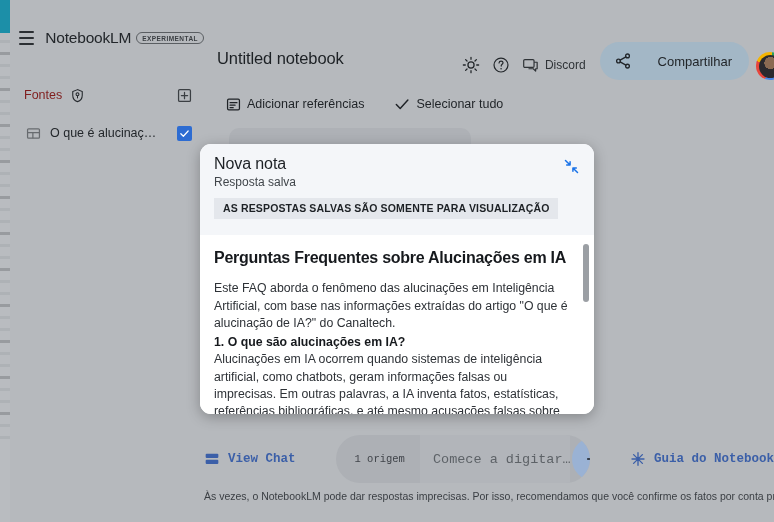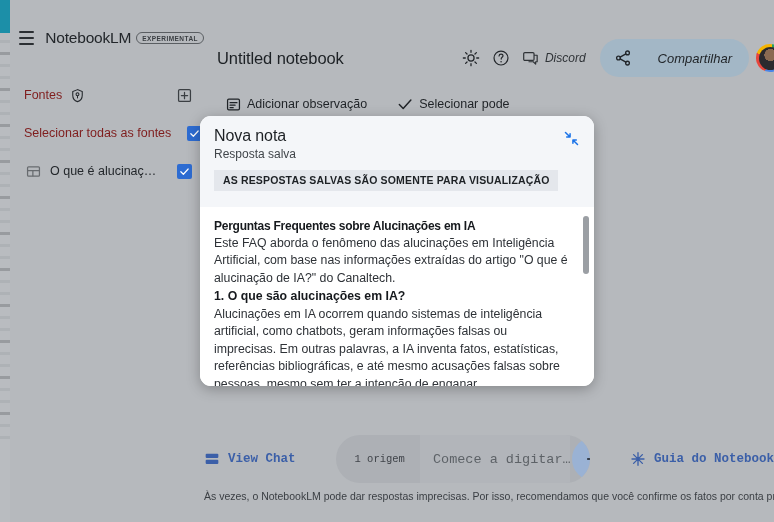--- a/index.html
+++ b/index.html
@@ -96,21 +96,21 @@
     position: relative;
     height: 44px; display: flex; align-items: center;
     padding-left: 13px; padding-right: 0px; margin-top: 36px;
   }
   .nb-title {
     font-size: 16.5px; color: #1d2125; letter-spacing: -.1px;
     white-space: nowrap;
   }
   .tb-right {
     position: absolute; right: 0px; top: 0; height: 44px;
-    display: flex; align-items: center; gap: 0px; font-style: italic;
+    display: flex; align-items: flex-end; gap: 0px;
   }
   .tb-icon-btn {
     width: 30px; height: 30px; display:flex; align-items:center; justify-content:center;
     cursor: pointer; border-radius: 50%;
   }
   .discord-btn {
     display: flex; align-items: center; gap: 6px;
     padding: 0 10px 0 6px; height: 30px; cursor: pointer; border-radius: 15px;
   }
   .discord-btn span { font-size: 12px; color: #2f3337; white-space: nowrap;}
@@ -198,21 +198,21 @@
   .guia span { font-size: 12.5px; color: #3b5fa8; font-weight: 600; white-space: nowrap; }
   .disclaimer {
     font-size: 10.5px; color: #3a3e43;
     text-align: center; width: 100%;
     padding-bottom: 7px; white-space: nowrap;
     margin-top: -2px;
   }
 
   
   .modal {
-    position: absolute; left: 200px; top: 116px;
+    position: absolute; left: 200px; top: 144px;
     width: 394px; height: 270px;
     background: #ffffff;
     border-radius: 11px;
     box-shadow: 0 3px 14px rgba(0,0,0,.28);
     overflow: hidden;
     display: flex; flex-direction: column;
   }
   .modal-head {
     background: #f4f6f9;
     padding: 11px 14px 0 14px;
@@ -235,23 +235,23 @@
   }
   .modal-banner-wrap { padding-bottom: 16px; }
   .modal-body {
     flex: 1 1 auto;
     padding: 12px 22px 10px 14px;
     overflow: hidden;
     position: relative;
     background: #fff;
   }
   .doc-h1 {
-    font-size: 12px; font-weight: 700; color: #16191d;
+    font-size: 16px; font-weight: 700; color: #16191d;
     line-height: 1.33; letter-spacing: -.25px;
-    margin-bottom: 0;
+    margin-bottom: 12px;
   }
   .doc-p {
     font-size: 12.3px; color: #2e3237; line-height: 1.42;
   }
   .doc-h2 {
     font-size: 12.3px; font-weight: 700; color: #16191d;
     line-height: 1.42; margin-top: 1px;
   }
   .modal-scroll {
     position: absolute; right: 5px; top: 9px;
@@ -326,29 +326,20 @@
         <circle cx="12" cy="10" r="2.3" fill="none" stroke="#23272b" stroke-width="1.7"></circle>
         <path d="M12 12.6v4" fill="none" stroke="#23272b" stroke-width="1.7"></path>
       </svg>
       <div class="sb-spacer"></div>
       <svg class="icon-plusbox" viewBox="0 0 24 24">
         <rect x="2.5" y="2.5" width="19" height="19" rx="2" fill="none" stroke="#3b3f43" stroke-width="2"></rect>
         <path d="M12 7v10M7 12h10" stroke="#3b3f43" stroke-width="2" stroke-linecap="round"></path>
       </svg>
     </div>
 
-    <div class="sb-row selectall">
-      <div class="sb-label">Selecionar todas as fontes</div>
-      <div class="sb-spacer"></div>
-      <div class="chk">
-        <svg width="11" height="11" viewBox="0 0 24 24">
-          <path d="M4 12.5 9.5 18 20 6.5" fill="none" stroke="#fff" stroke-width="2.6" stroke-linecap="round" stroke-linejoin="round"></path>
-        </svg>
-      </div>
-    </div>
 
     <div class="sb-row source-item">
       <svg class="icon-doc" viewBox="0 0 24 24">
         <rect x="2.5" y="4.5" width="19" height="15" rx="1.6" fill="none" stroke="#4a4e52" stroke-width="2"></rect>
         <path d="M2.5 10.5h19M11 10.5v9" stroke="#4a4e52" stroke-width="2"></path>
       </svg>
       <div class="sb-src-label">O que é alucinação d…</div>
       <div class="sb-spacer"></div>
       <div class="chk">
         <svg width="11" height="11" viewBox="0 0 24 24">
@@ -403,27 +394,27 @@
         </div>
       </div>
     </div>
 
     <div class="content-tools">
       <div class="tool-item">
         <svg width="15" height="15" viewBox="0 0 24 24">
           <rect x="2.5" y="3.5" width="19" height="17" rx="2" fill="none" stroke="#1f2327" stroke-width="2"></rect>
           <path d="M6.5 9h11M6.5 13h8M6.5 17h5" stroke="#1f2327" stroke-width="2" stroke-linecap="round"></path>
         </svg>
-        <span>Adicionar observação</span>
+        <span>Adicionar referências</span>
       </div>
       <div class="tool-item">
         <svg width="16" height="16" viewBox="0 0 24 24">
           <path d="M3.5 12.8 9.3 18.6 20.8 6" fill="none" stroke="#1f2327" stroke-width="2.2" stroke-linecap="round" stroke-linejoin="round"></path>
         </svg>
-        <span>Selecionar pode</span>
+        <span>Selecionar tudo</span>
       </div>
     </div>
 
     <div class="saved-card">
       <svg width="15" height="15" viewBox="0 0 24 24">
         <rect x="2.5" y="3.5" width="14" height="12" rx="1.6" fill="none" stroke="#5a6a93" stroke-width="1.9"></rect>
         <path d="M5.8 19.2l2.4-3.2" stroke="#5a6a93" stroke-width="1.9" stroke-linecap="round"></path>
         <path d="M19 4v6M16 7h6" stroke="#5a6a93" stroke-width="1.9" stroke-linecap="round"></path>
       </svg>
       <span>Resposta salva</span>

